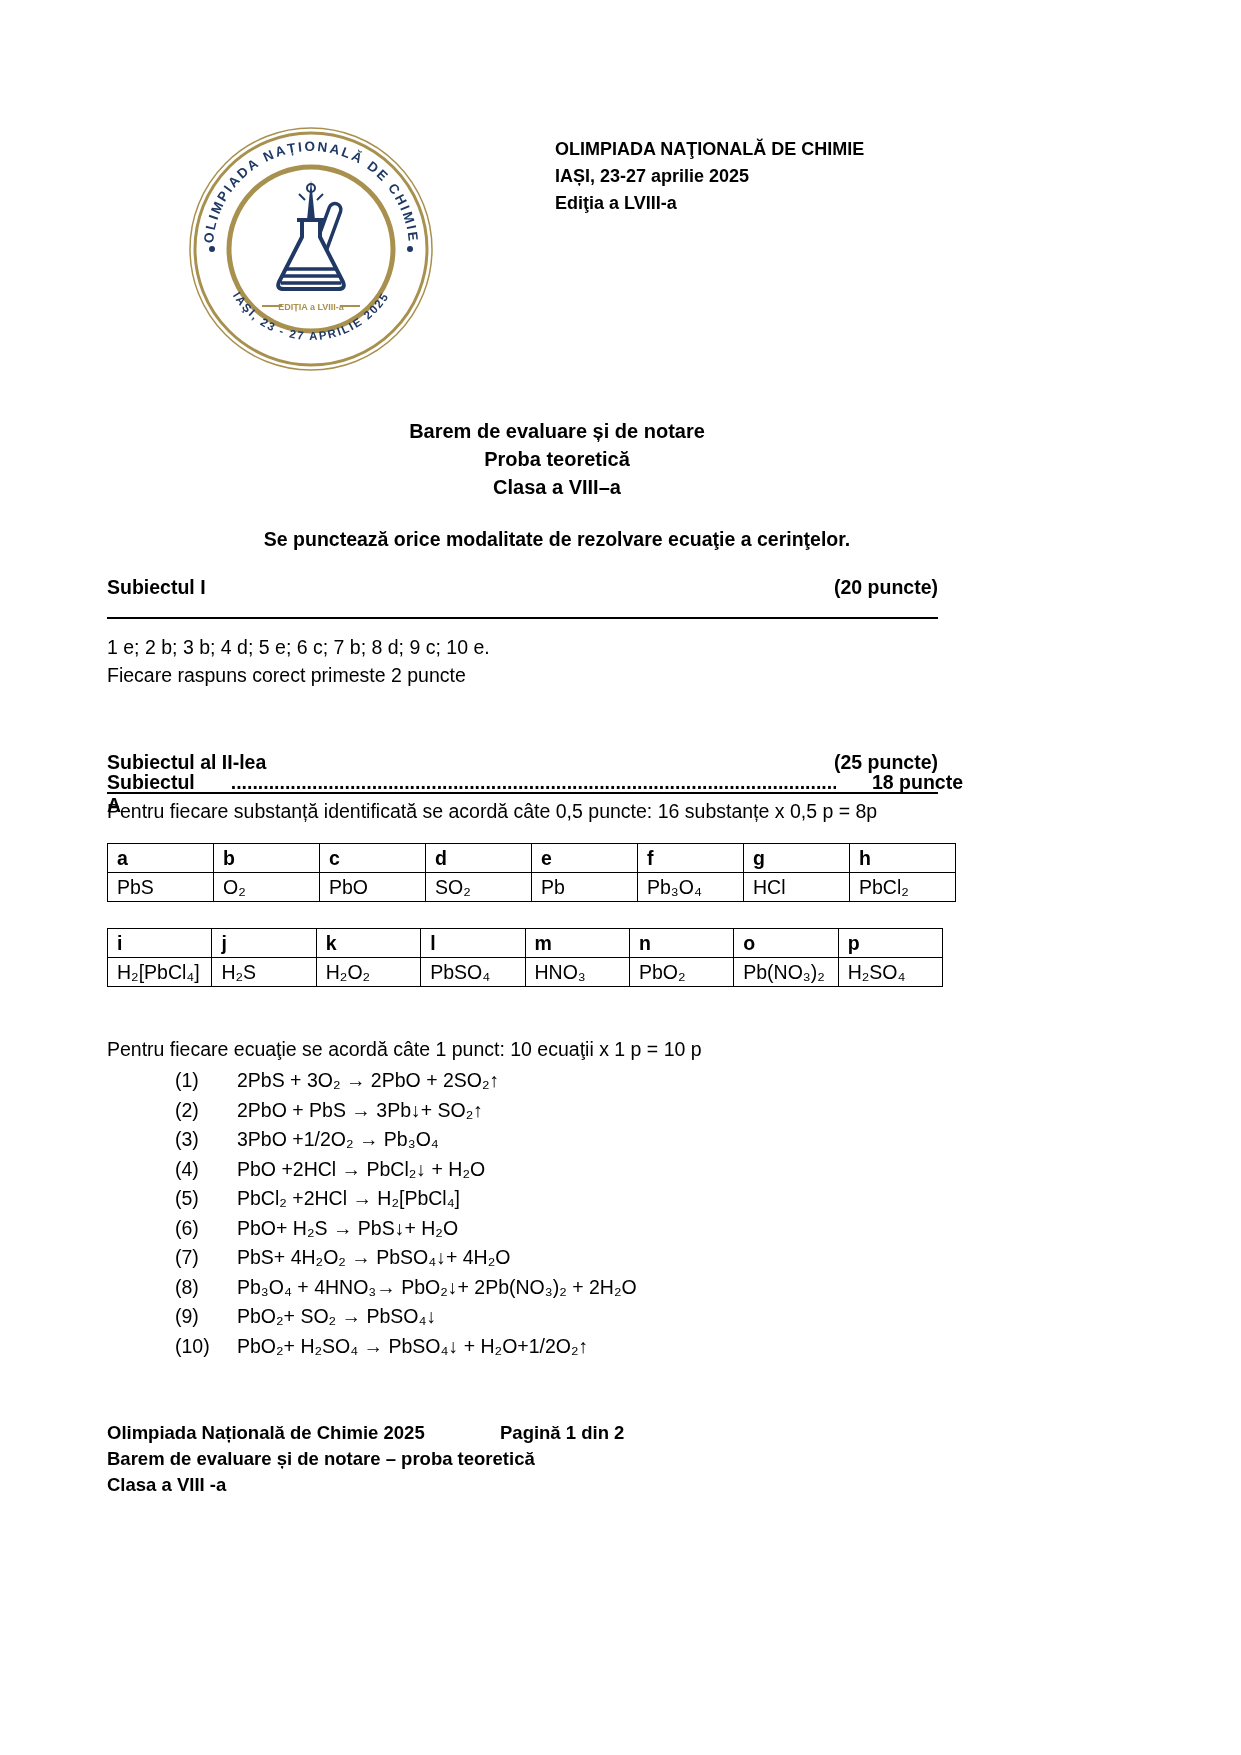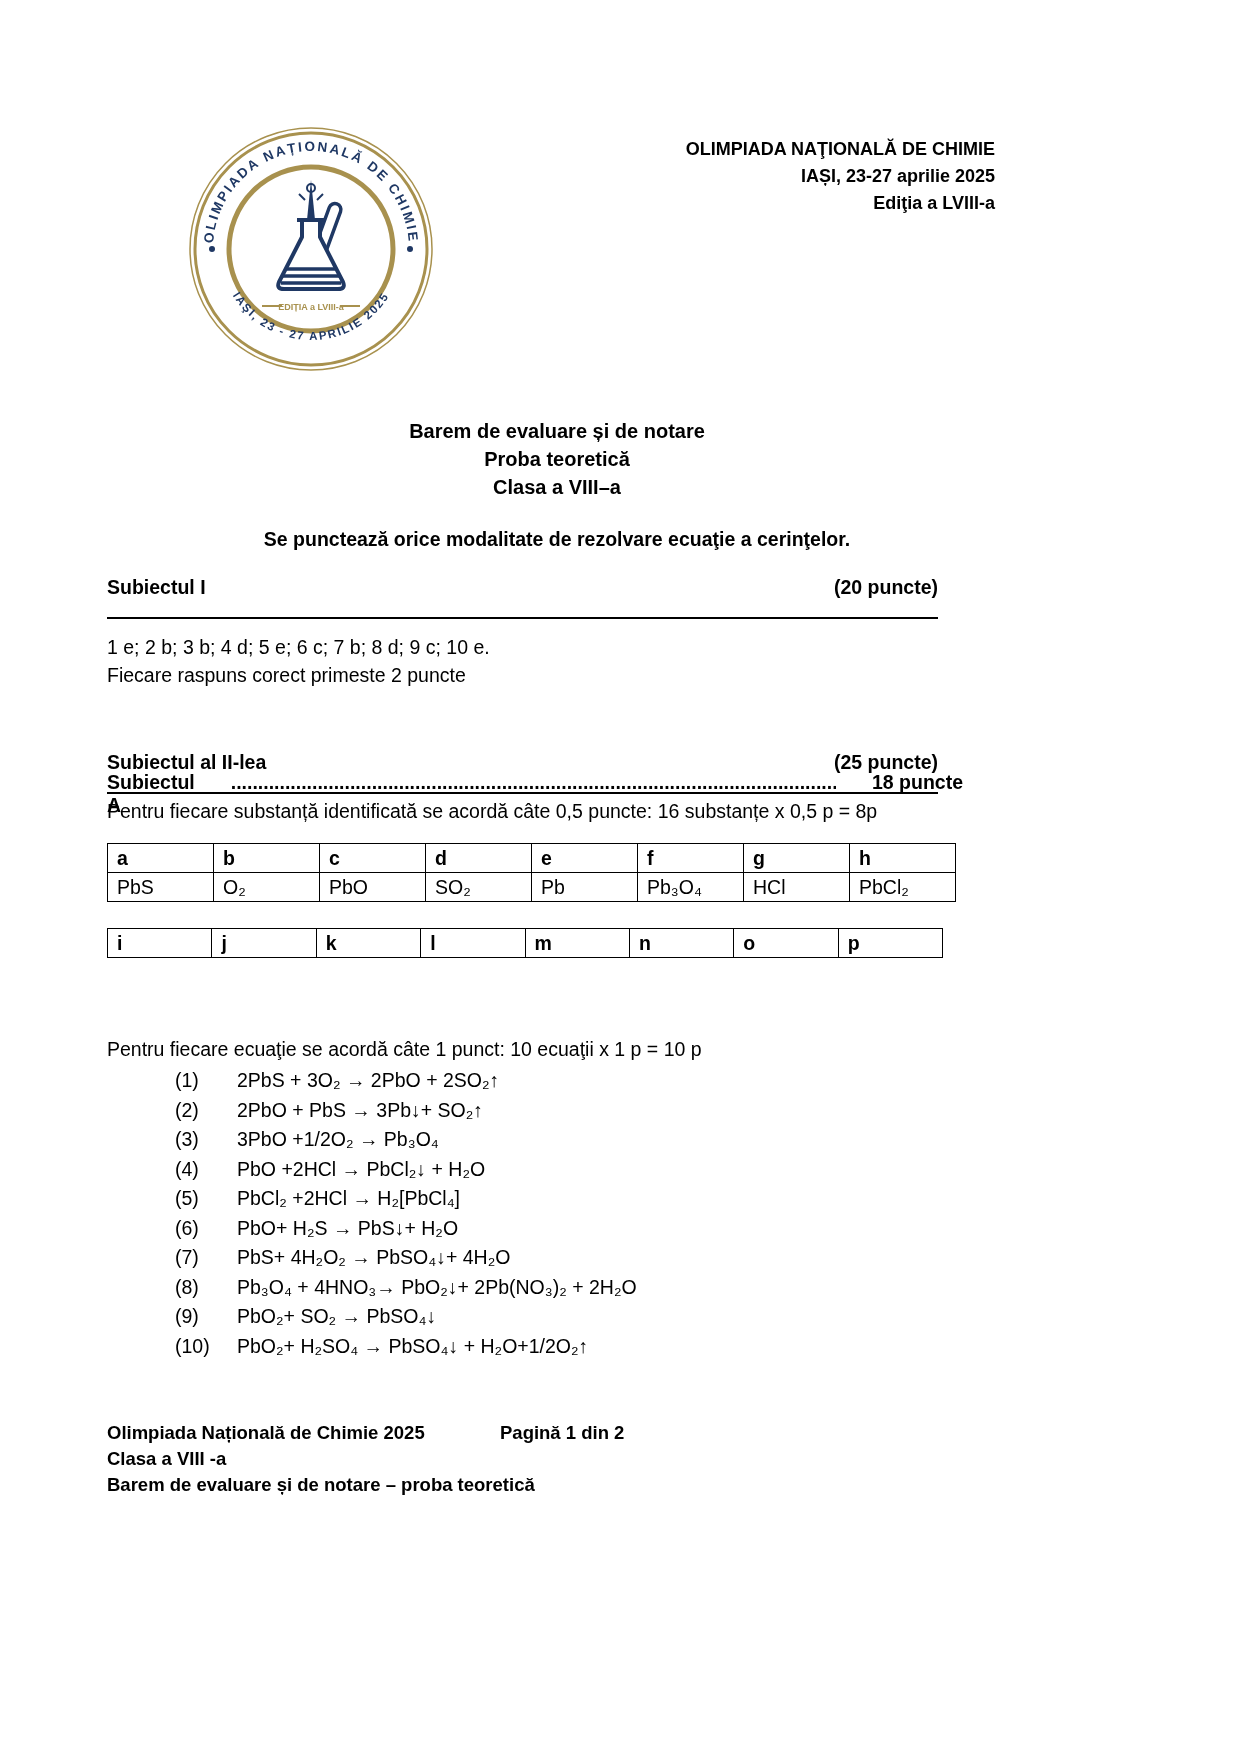--- a/index.html
+++ b/index.html
@@ -9,21 +9,21 @@
     font-family:"Liberation Sans","DejaVu Sans",sans-serif;
     color:#000;
     position:relative;
   }
   .page { position:relative; width:1241px; height:1755px; overflow:hidden; }
   .abs { position:absolute; }
 
   
   .hdr {
     left:555px; top:136px; width:440px;
-    text-align:right; font-weight:bold; font-size:18px; line-height:27px;
+    text-align:left; font-weight:bold; font-size:18px; line-height:27px;
   }
 
   
   .title-block {
     left:107px; top:417px; width:900px;
     text-align:center; font-weight:bold; font-size:20px; line-height:28px;
   }
   .note-line {
     left:107px; top:528px; width:900px;
     text-align:center; font-weight:bold; font-size:19.5px;
@@ -185,20 +185,30 @@
         <tr class="hdr-row">
       <td>i</td>
       <td>j</td>
       <td>k</td>
       <td>l</td>
       <td>m</td>
       <td>n</td>
       <td>o</td>
       <td>p</td>
     </tr>
+    <tr>
+      <td>H₂[PbCl₄]</td>
+      <td>H₂S</td>
+      <td>H₂O₂</td>
+      <td>PbSO₄</td>
+      <td>HNO₃</td>
+      <td>PbO₂</td>
+      <td>Pb(NO₃)₂</td>
+      <td>H₂SO₄</td>
+    </tr>
   </tbody>
     </table>
 
   <div class="abs body-text" style="left:107px; top:1038px;">Pentru fiecare ecuaţie se acordă câte 1 punct: 10 ecuaţii x 1 p = 10 p</div>
 
   <div class="abs eq-block">
     <div class="eq-row">
       <span class="eq-num">(1)</span>
       <span class="eq-text">2PbS + 3O₂ → 2PbO + 2SO₂↑</span>
     </div>
@@ -238,17 +248,17 @@
       <span class="eq-num">(10)</span>
       <span class="eq-text">PbO₂+ H₂SO₄ → PbSO₄↓ + H₂O+1/2O₂↑</span>
     </div>
   </div>
 
   <div class="abs footer">
     <div class="l1">
       <span class="left">Olimpiada Națională de Chimie 2025</span>
       <span>Pagină 1 din 2</span>
     </div>
+    <div>Barem de evaluare și de notare – proba teoretică</div>
     <div>Clasa a VIII -a</div>
-    <div>Barem de evaluare și de notare – proba teoretică</div>
   </div>
 
 </div>
 
 </body></html>

